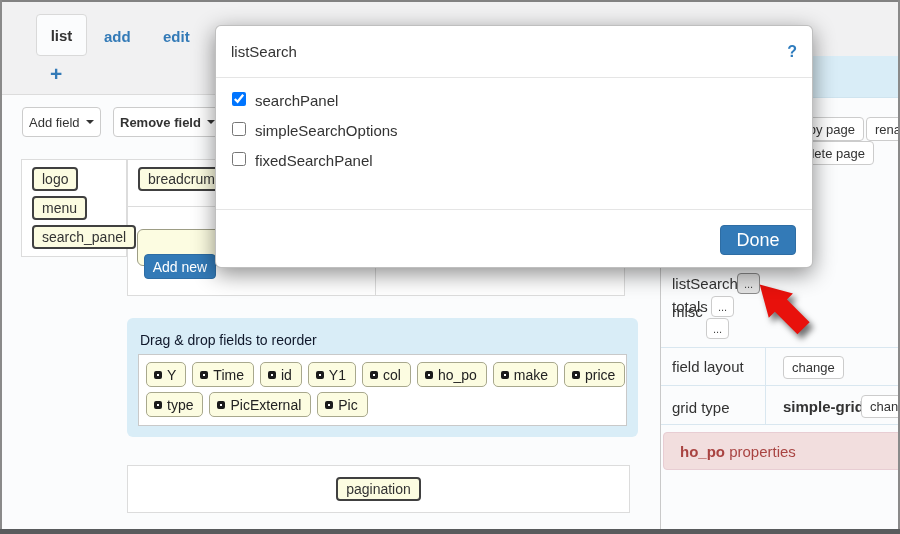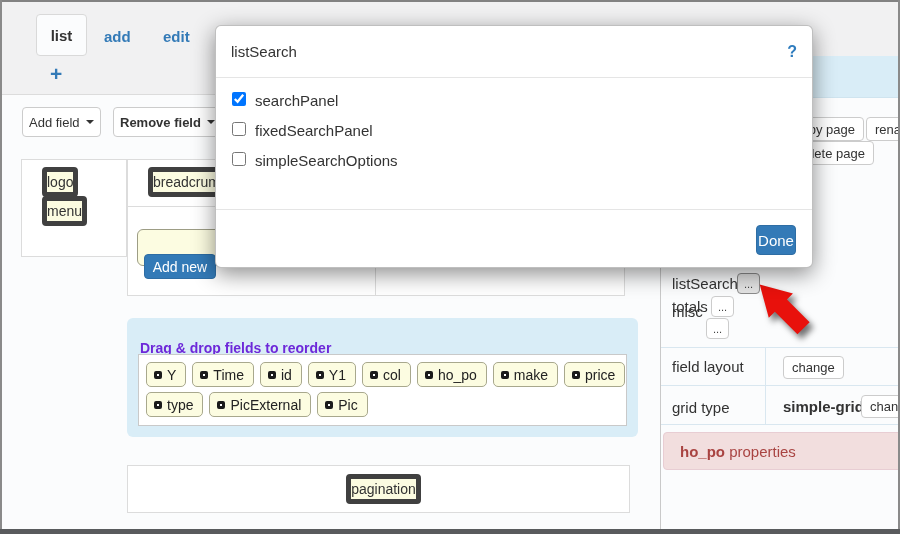--- a/index.html
+++ b/index.html
@@ -30,34 +30,34 @@
   .btn { background:#fff; border:1px solid #ccc; border-radius:4px; color:#333; font-size:13px;
          display:inline-flex; align-items:center; justify-content:center; white-space:nowrap; cursor:pointer; }
   .caret { display:inline-block; width:0; height:0; border-left:4px solid transparent; border-right:4px solid transparent;
            border-top:4px solid #333; margin-left:6px; }
 
   .toolbar-btn { position:absolute; height:30px; padding:0 6px; }
 
   
   .cell { position:absolute; border:1px solid #dcdcdc; background:#fff; }
 
-  .tag { background:#fcfce1; border:5px solid #404040; border-radius:4px; color:#333; font-size:14px;
-         padding:2px 0; white-space:nowrap;margin-left:10px; }
+  .tag { background:#fcfce1; border:2px solid #404040; border-radius:4px; color:#333; font-size:14px;
+         padding:2px 8px; white-space:nowrap; }
   .tag-abs { position:absolute; }
 
   .addnew-zone { position:absolute; left:137px; top:229px; width:85px; height:37px; background:#fcfce1;
                  border:1px solid #9d9d85; border-radius:6px; }
   .btn-primary { background:#337ab7; border:1px solid #2e6da4; color:#fff; border-radius:4px;
                  display:inline-flex; align-items:center; justify-content:center; cursor:pointer; }
 
   .count { color:#337ab7; }
 
   
   .reorder { position:absolute; left:127px; top:318px; width:511px; height:119px; background:#d9edf7; border-radius:6px; }
-  .reorder-title { position:absolute; left:13px; top:22px; font-size:14px; color:#6d28d9;font-weight:bold; }
+  .reorder-title { position:absolute; left:13px; top:14px; font-size:14px; color:#0f172a; }
   .reorder-box { position:absolute; left:11px; top:36px; width:489px; height:72px; background:#fff; border:1px solid #c9c9c9; }
   .drag-row { position:absolute; left:7px; display:flex; gap:6px; }
   .drag-row.r1 { top:7px; } .drag-row.r2 { top:37px;align-items:flex-end; }
   .dragtag { display:inline-flex; align-items:center; background:#fcfce1; border:1px solid #a8a88d; border-radius:5px;
              color:#222; font-size:14px; padding:1px 9px 1px 7px; height:25px; cursor:grab; }
   .sq { display:inline-block; width:8px; height:8px; border:3px solid #1b1b1b; border-radius:2px; background:#fff; margin-right:5px; }
 
   
   .rp-border { position:absolute; left:660px; top:56px; width:1px; height:473px; background:#c9c9c9; }
   .rp-bluebar { position:absolute; left:661px; top:56px; width:239px; height:42px; background:#d9edf7; border-bottom:1px solid #cfe4ef; }
@@ -80,21 +80,21 @@
   .modal { position:absolute; left:215px; top:25px; width:598px; height:243px; background:#fff;
            border:1px solid rgba(0,0,0,0.25); border-radius:6px; box-shadow:0 6px 22px rgba(0,0,0,0.45); z-index:10; }
   .modal-header { position:absolute; left:0; top:0; width:100%; height:52px; border-bottom:1px solid #e5e5e5;
                   display:flex; align-items:center; padding:0 15px; }
   .modal-title { font-size:15px; color:#333; }
   .help { margin-left:auto; color:#2e7cbe; font-weight:bold; font-size:16px; cursor:pointer; }
   .modal-body { position:absolute; left:16px; top:66px; }
   .opt-row { display:flex; align-items:flex-start; height:19px; margin-bottom:11px; font-size:15px; color:#333; }
   .opt-row input { width:14px; height:14px; margin-right:9px; cursor:pointer; }
   .modal-footer { position:absolute; left:0; top:183px; width:100%; height:60px; border-top:1px solid #e5e5e5; }
-  .done-btn { position:absolute; right:16px; top:15px; width:40px; height:30px; font-size:15px; }
+  .done-btn { position:absolute; right:16px; top:15px; width:76px; height:30px; font-size:18px; }
 </style>
 </head>
 <body>
 
 <div class="window">
 
   <div class="header-left"></div>
   <div class="header-right"></div>
 
   <div class="tab tab-active">list</div>
@@ -114,20 +114,21 @@
   <div class="cell" style="left:21px; top:159px; width:106px; height:98px;"></div>
   <div class="cell" style="left:127px; top:159px; width:498px; height:48px;"></div>
   <div class="cell" style="left:127px; top:206px; width:498px; height:90px;"></div>
   <div style="position:absolute; left:375px; top:206px; width:1px; height:90px; background:#dcdcdc;"></div>
 
   <div class="addnew-zone"></div>
   <button class="btn-primary" style="position:absolute; left:144px; top:254px; width:72px; height:25px; font-size:14px;">Add new</button>
 
   <span class="tag tag-abs" style="left:32px; top:167px;">logo</span>
   <span class="tag tag-abs" style="left:32px; top:196px;">menu</span>
+  <span class="tag tag-abs" style="left:32px; top:225px;">search_panel</span>
   <span class="tag tag-abs" style="left:138px; top:167px;">breadcrumb</span>
 
 
   <div class="reorder">
     <div class="reorder-title">Drag &amp; drop fields to reorder</div>
     <div class="reorder-box">
       <div class="drag-row r1">
         <span class="dragtag">
             <span class="sq"></span>
             <span>Y</span>
@@ -223,25 +224,25 @@
       <span class="modal-title">listSearch</span>
       <span class="help">?</span>
     </div>
     <div class="modal-body">
       <label class="opt-row">
         <input type="checkbox" checked="" style="">
         <span>searchPanel</span>
       </label>
       <label class="opt-row">
         <input type="checkbox" style="">
-        <span>fixedSearchPanel</span>
+        <span>simpleSearchOptions</span>
       </label>
       <label class="opt-row">
         <input type="checkbox" style="">
-        <span>simpleSearchOptions</span>
+        <span>fixedSearchPanel</span>
       </label>
     </div>
     <div class="modal-footer">
       <button class="btn-primary done-btn">Done</button>
     </div>
   </div>
 
   <div class="frame-top"></div>
   <div class="frame-left"></div>
   <div class="frame-right"></div>

